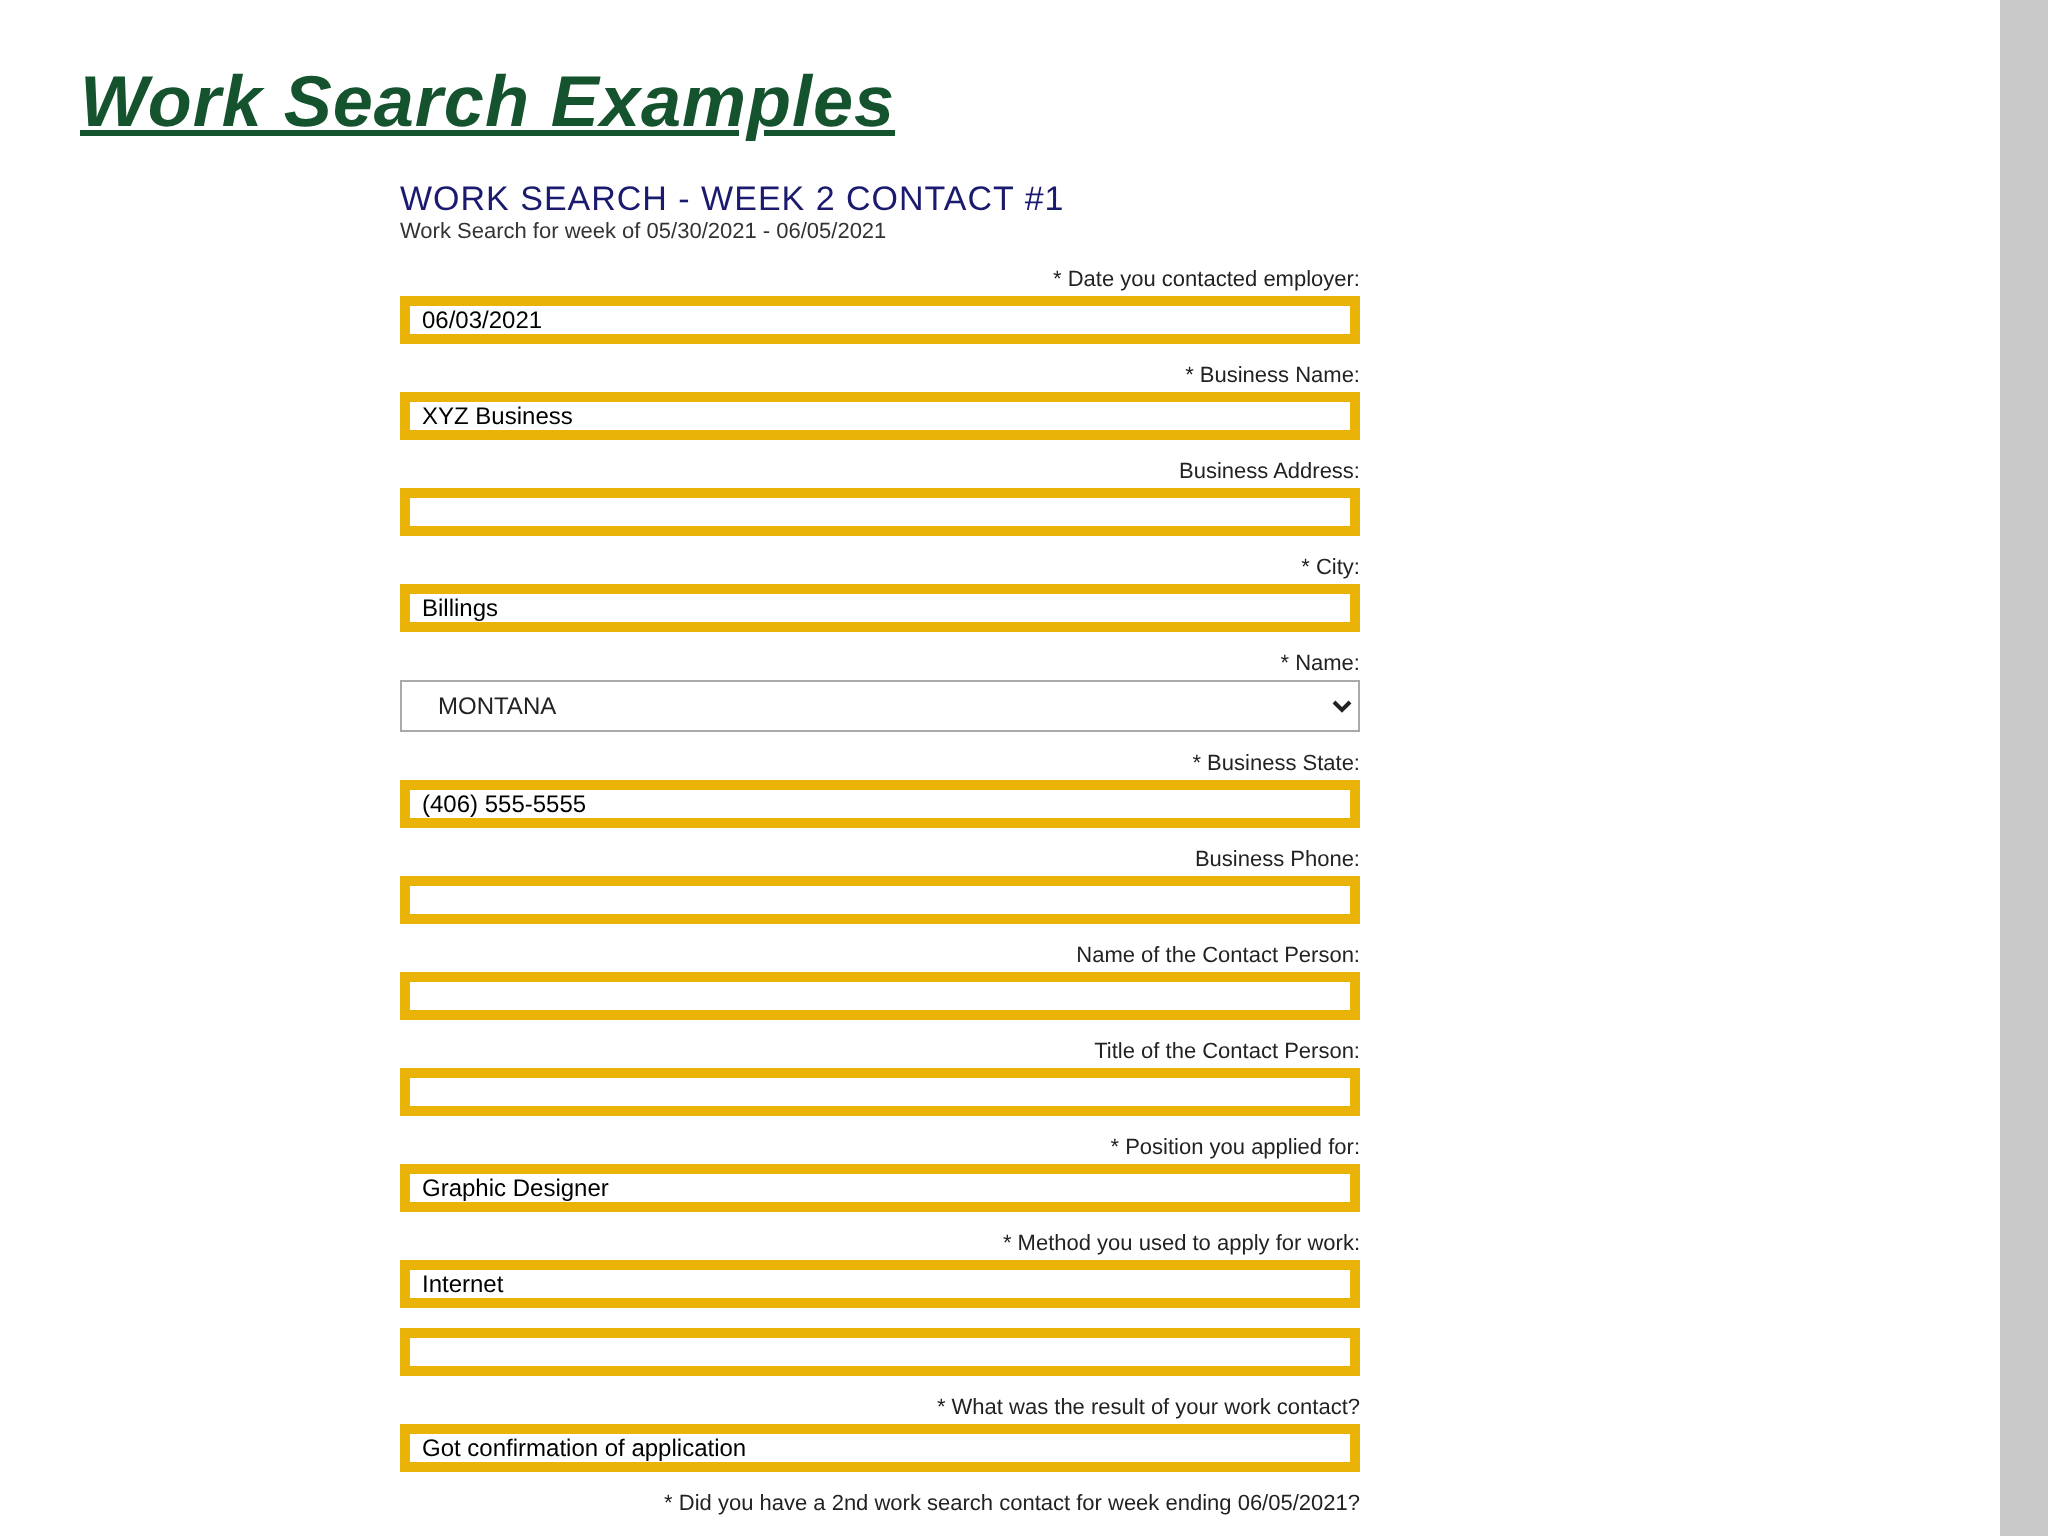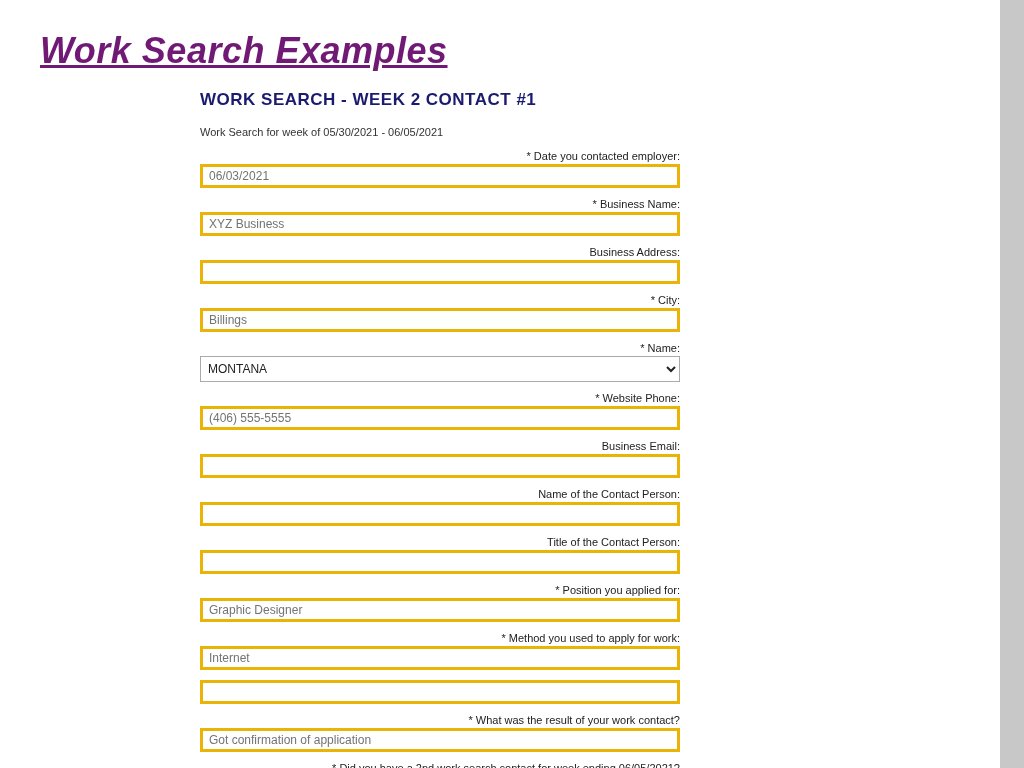--- a/index.html
+++ b/index.html
@@ -19,67 +19,67 @@
     }
     .scrollbar {
       width: 24px;
       background: #c8c8c8;
       min-height: 768px;
       flex-shrink: 0;
     }
     .page-title {
       font-size: 36px;
       font-weight: 900;
-      color: #701a75;
+      color: #14532d;
       text-decoration: underline;
       margin-bottom: 18px;
       font-style: italic;
       letter-spacing: 0.5px;
     }
     .form-container {
       margin-left: 160px;
       max-width: 480px;
     }
     .form-heading {
       font-size: 17px;
-      font-weight: 700;
+      font-weight: 400;
       color: #1a1a6e;
       letter-spacing: 0.5px;
-      margin-bottom: 16px;
+      margin-bottom: 0;
       text-transform: uppercase;
     }
     .form-subheading {
       font-size: 11px;
       color: #333;
       margin-bottom: 12px;
     }
     .form-group {
       margin-bottom: 10px;
     }
     .form-label {
       font-size: 11px;
       color: #222;
       margin-bottom: 2px;
       display: block;
       text-align: right;
     }
     .form-input {
       width: 100%;
       height: 24px;
-      border: 3px solid #eab308;
+      border: 5px solid #eab308;
       padding: 2px 6px;
       font-size: 12px;
-      color: #737373;
+      color: #000000;
       background: #fff;
     }
     .form-select {
       width: 100%;
       height: 26px;
       border: 1px solid #aaa;
-      padding: 2px 3px;
+      padding: 2px 14px;
       font-size: 12px;
       color: #222;
       background: #fff;
       appearance: auto;
     }
   </style>
 </head>
 <body>
 
 <div class="page-wrapper">
@@ -114,26 +114,26 @@
       <label class="form-label">* Name:</label>
       <select class="form-select">
         <option value="MONTANA">MONTANA</option>
         <option value="ALABAMA">ALABAMA</option>
         <option value="ALASKA">ALASKA</option>
         <option value="ARIZONA">ARIZONA</option>
       </select>
     </div>
 
     <div class="form-group">
-      <label class="form-label">* Website Phone:</label>
+      <label class="form-label">* Business State:</label>
       <input class="form-input" type="text" value="(406) 555-5555" style="">
     </div>
 
     <div class="form-group">
-      <label class="form-label">Business Email:</label>
+      <label class="form-label">Business Phone:</label>
       <input class="form-input" type="text" style="">
     </div>
 
     <div class="form-group">
       <label class="form-label">Name of the Contact Person:</label>
       <input class="form-input" type="text" style="">
     </div>
 
     <div class="form-group">
       <label class="form-label">Title of the Contact Person:</label>

